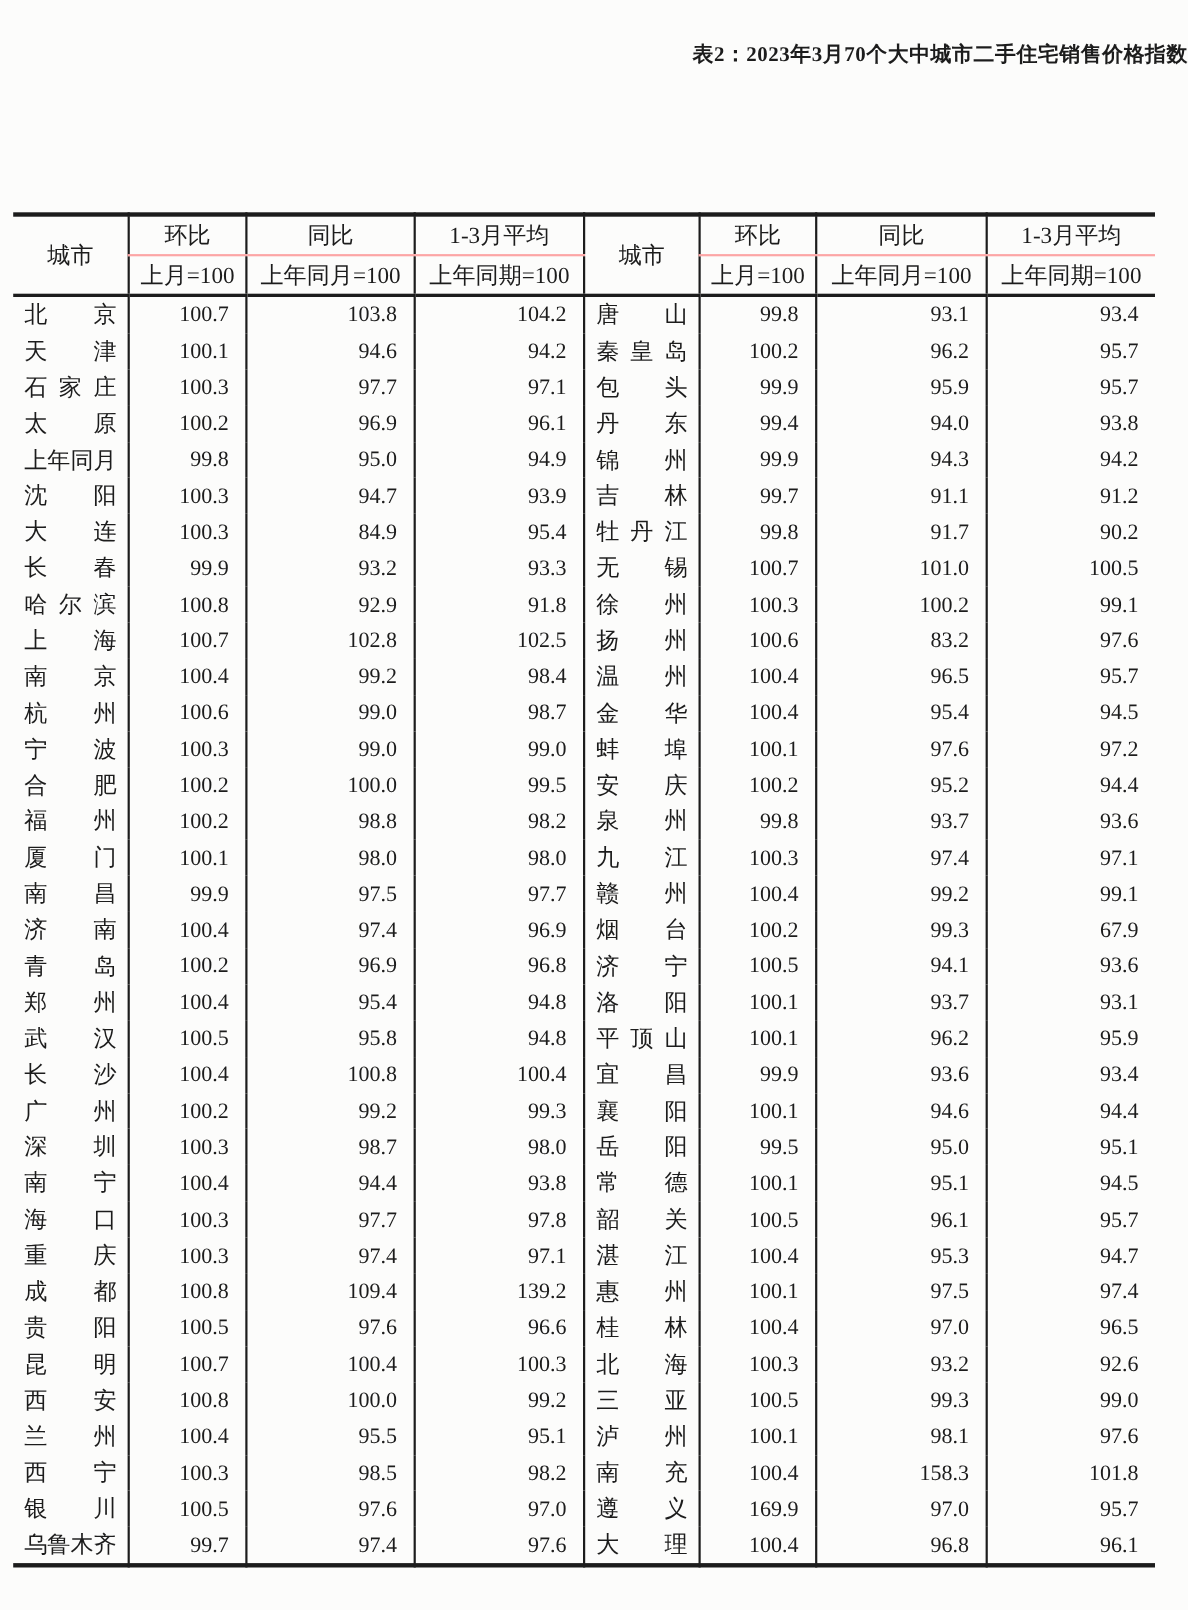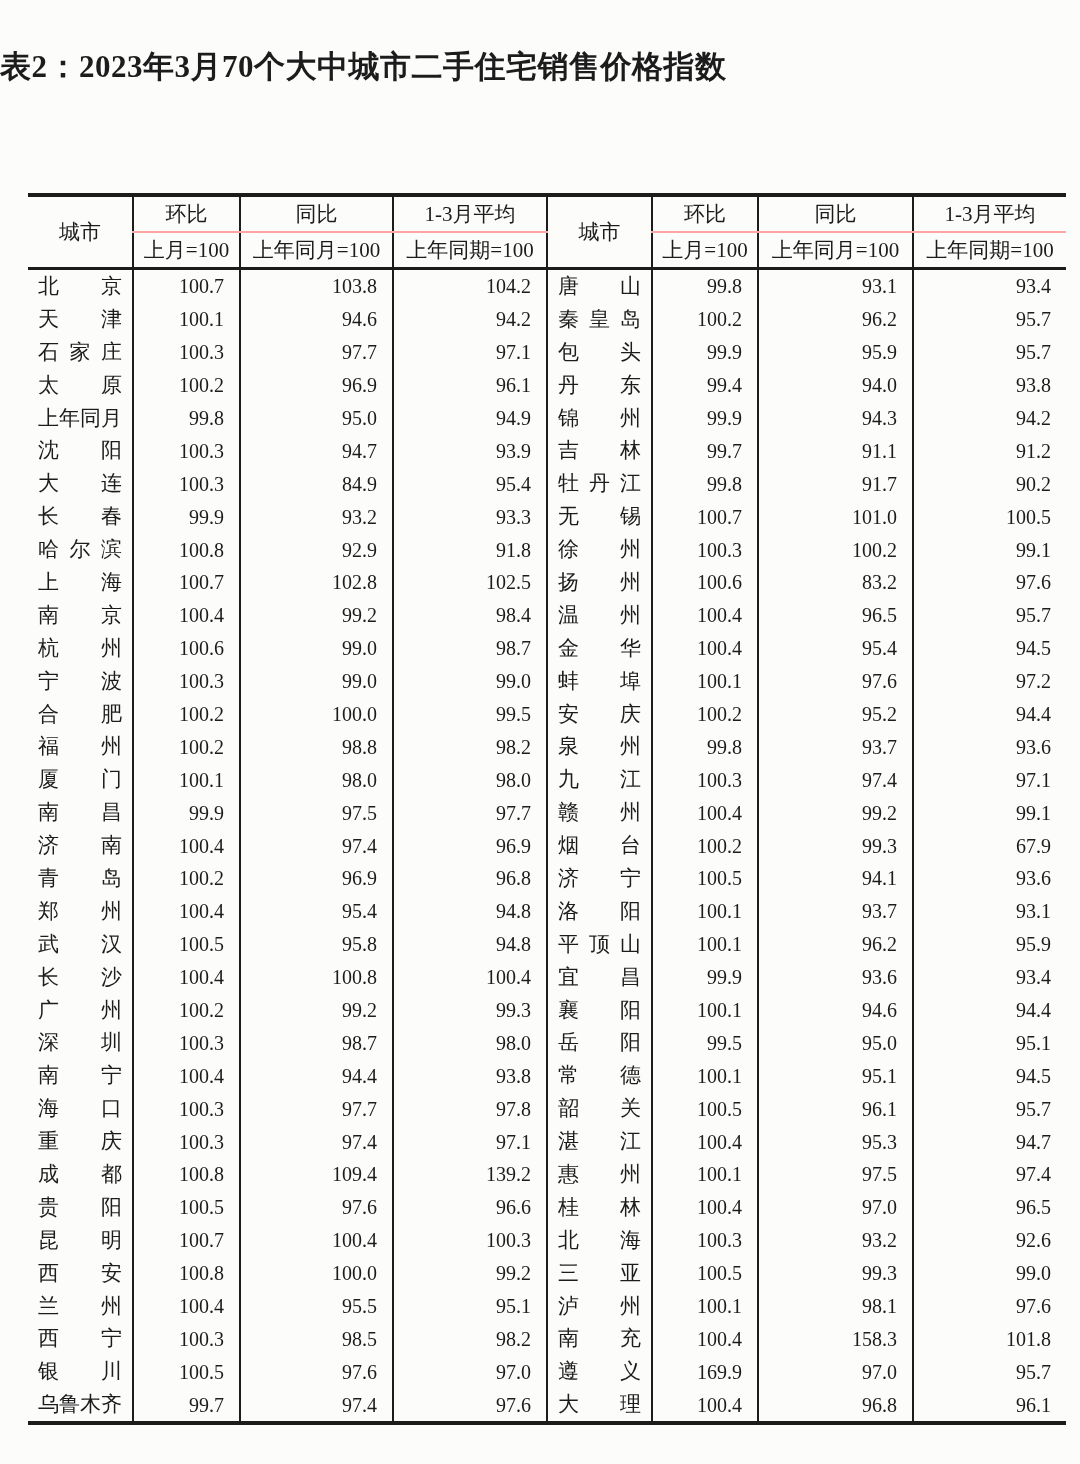--- a/index.html
+++ b/index.html
@@ -14,31 +14,31 @@
     font-family: "Liberation Serif", "DejaVu Serif", serif;
   }
   .page {
     position: relative;
     width: 1080px;
     height: 1464px;
     overflow: hidden;
   }
   .title {
     position: absolute;
-    top: 46px;
+    top: 36px;
     left: 0;
     width: 100%;
-    text-align: left;
-    font-size: 31px;
+    text-align: right;
+    font-size: 19px;
     font-weight: bold;
     letter-spacing: 0.5px;
   }
   table.idx {
     position: absolute;
-    left: 28px;
+    left: 12px;
     top: 193px;
     width: 1038px;
     border-collapse: collapse;
     table-layout: fixed;
     border-top: 4px solid #1c1c1c;
     border-bottom: 4px solid #1c1c1c;
   }
   th, td {
     padding: 0;
     margin: 0;

